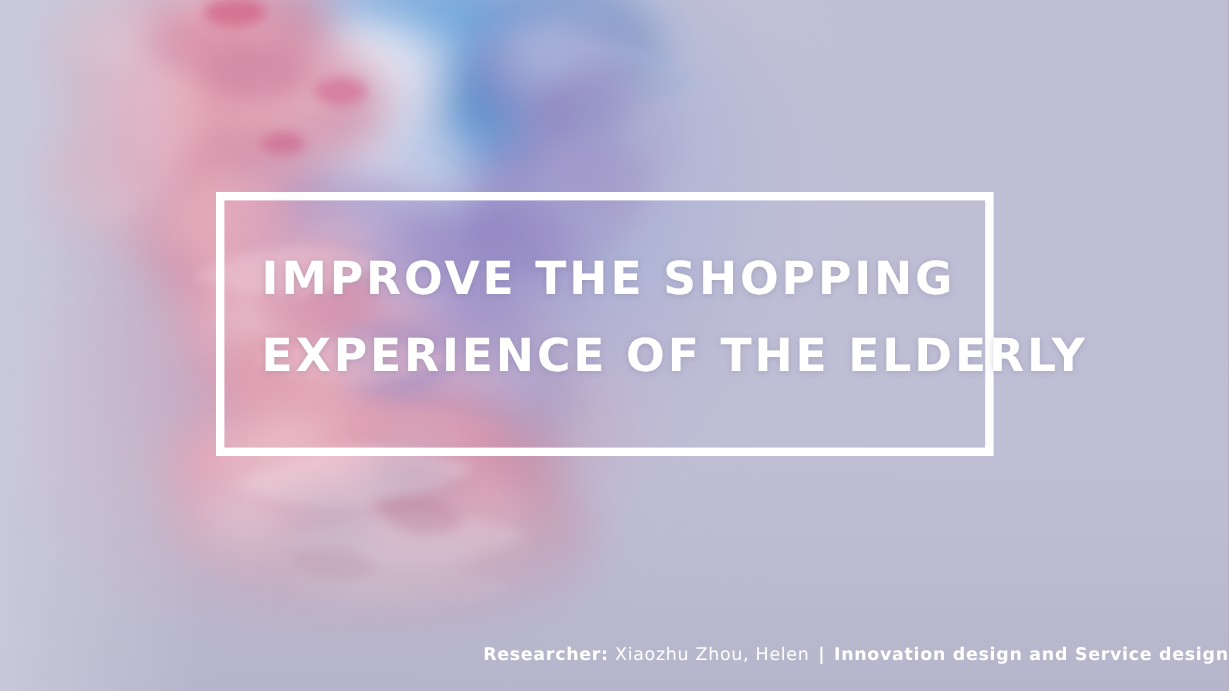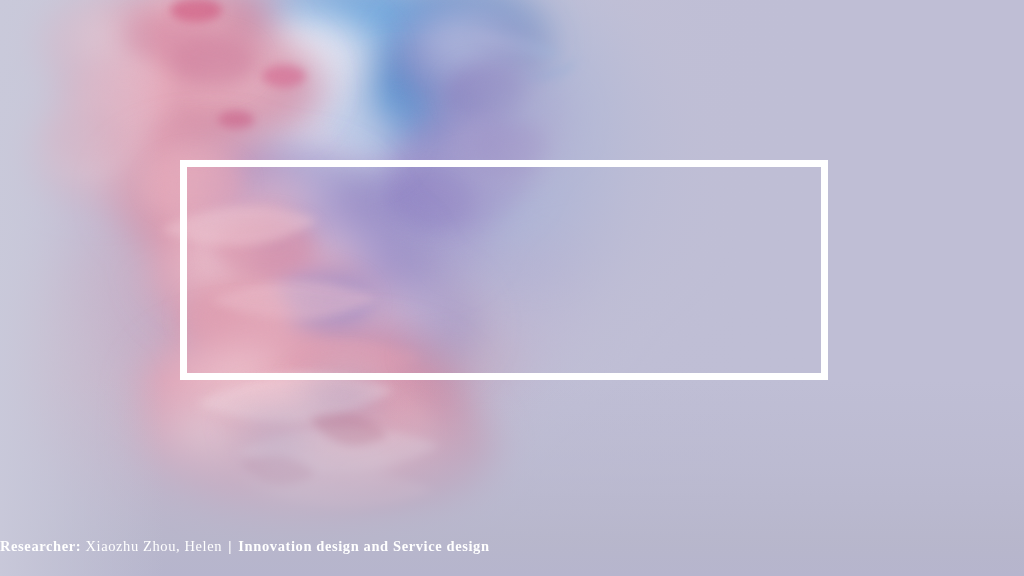--- a/index.html
+++ b/index.html
@@ -91,26 +91,25 @@
     white-space: nowrap;
     text-shadow: 0 1px 5px rgba(110,105,140,0.30);
   }
 
   
   .footer {
     position: absolute;
     left: 0;
     right: 0;
     top: 538px;
-    text-align: left;
+    text-align: right;
     color: #ffffff;
     font-size: 14.5px;
     letter-spacing: 0.6px;
     white-space: nowrap;
-    font-family: Liberation Serif, serif;
   }
   .footer .lead { font-weight: 700; }
   .footer .names { font-weight: 400; }
   .footer .sep { font-weight: 700; padding: 0 2px; }
   .footer .tail { font-weight: 700; }
 </style>
 </head>
 <body>
 
 <div class="slide">
@@ -317,20 +316,24 @@
 
     <rect x="0" y="0" width="1024" height="576" filter="url(#grain)" opacity="0.5"></rect>
   </svg>
 
   <div class="bg-fade-right"></div>
   <div class="bg-fade-bottom"></div>
   <div class="bg-fade-left"></div>
 
   <div class="title-frame"></div>
 
+  <div class="title-block">
+    <div class="title-line">IMPROVE THE SHOPPING</div>
+    <div class="title-line">EXPERIENCE OF THE ELDERLY</div>
+  </div>
 
   <div class="footer">
     <span class="lead">Researcher:</span>
     <span class="names">Xiaozhu Zhou, Helen</span>
     <span class="sep">|</span>
     <span class="tail">Innovation design and Service design</span>
   </div>
 
 </div>
 

